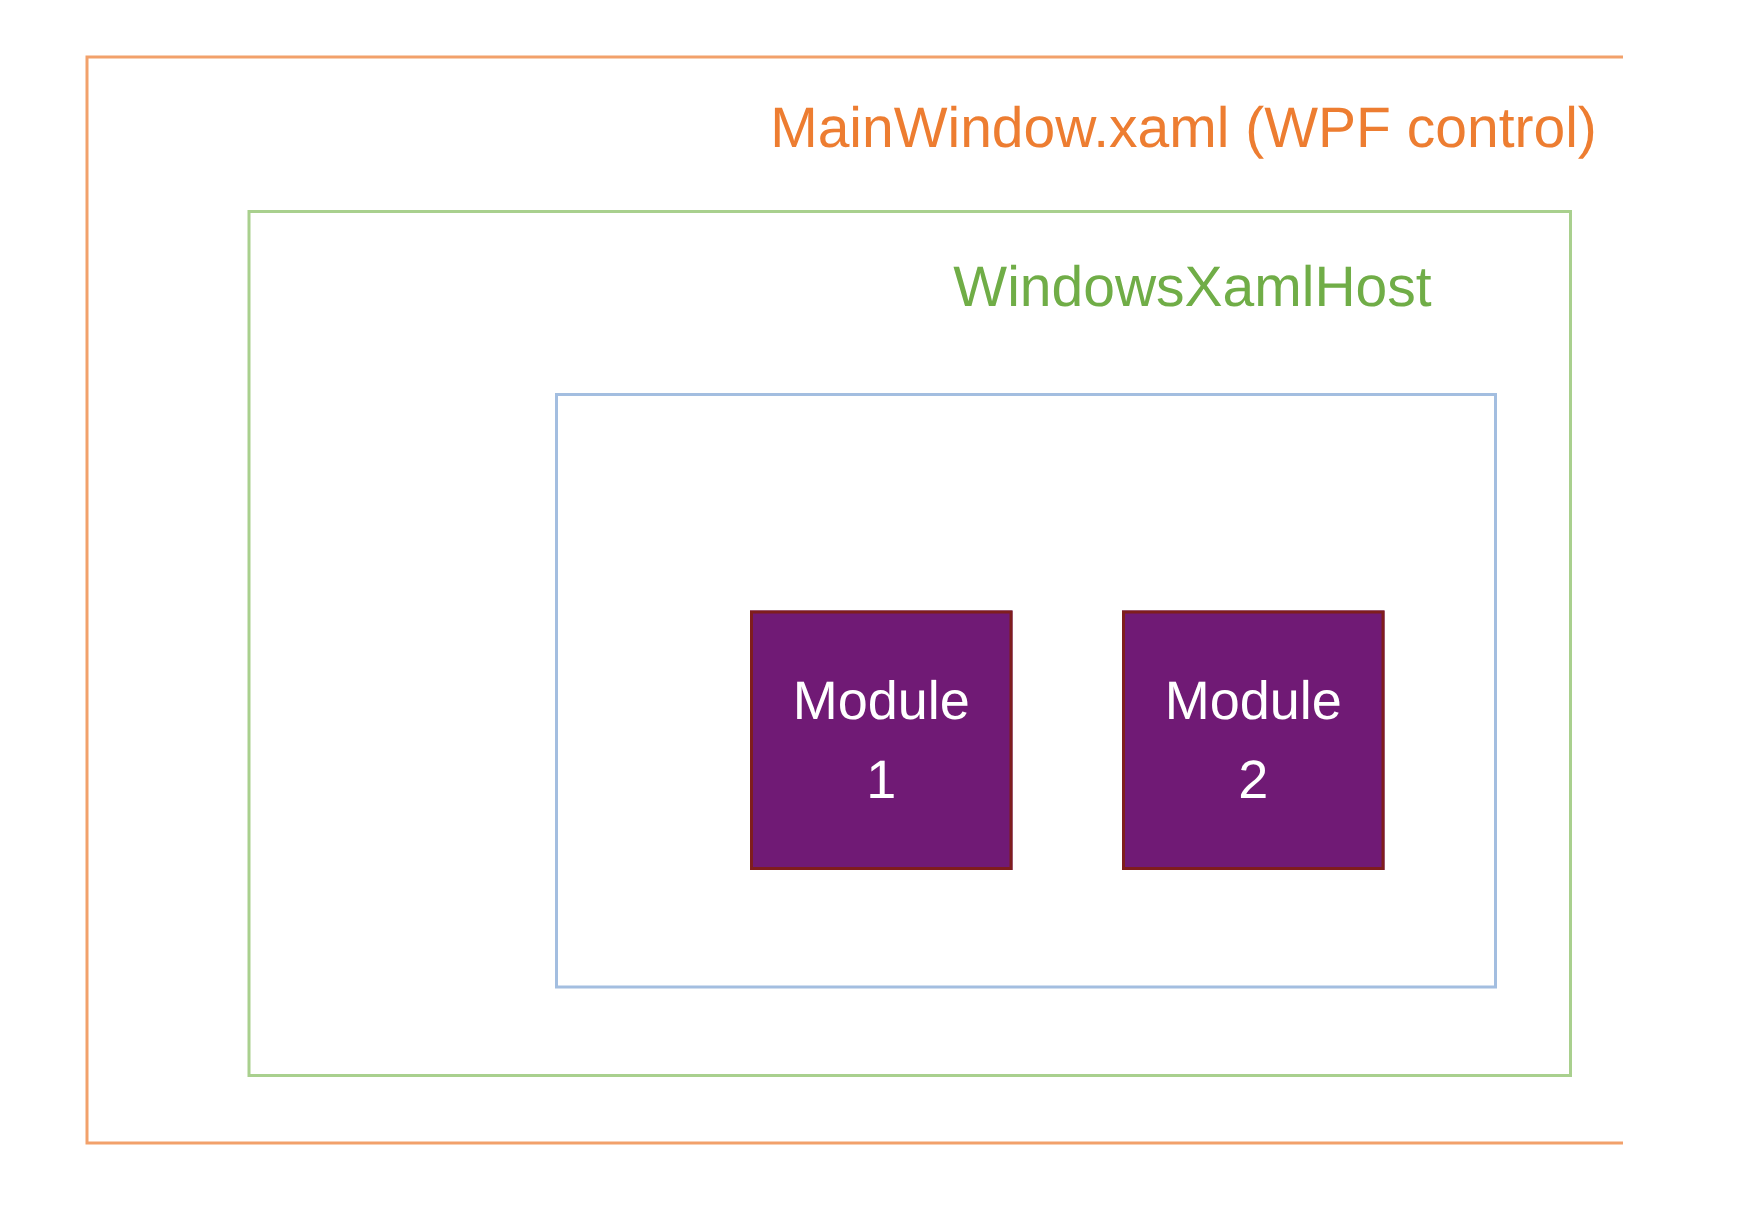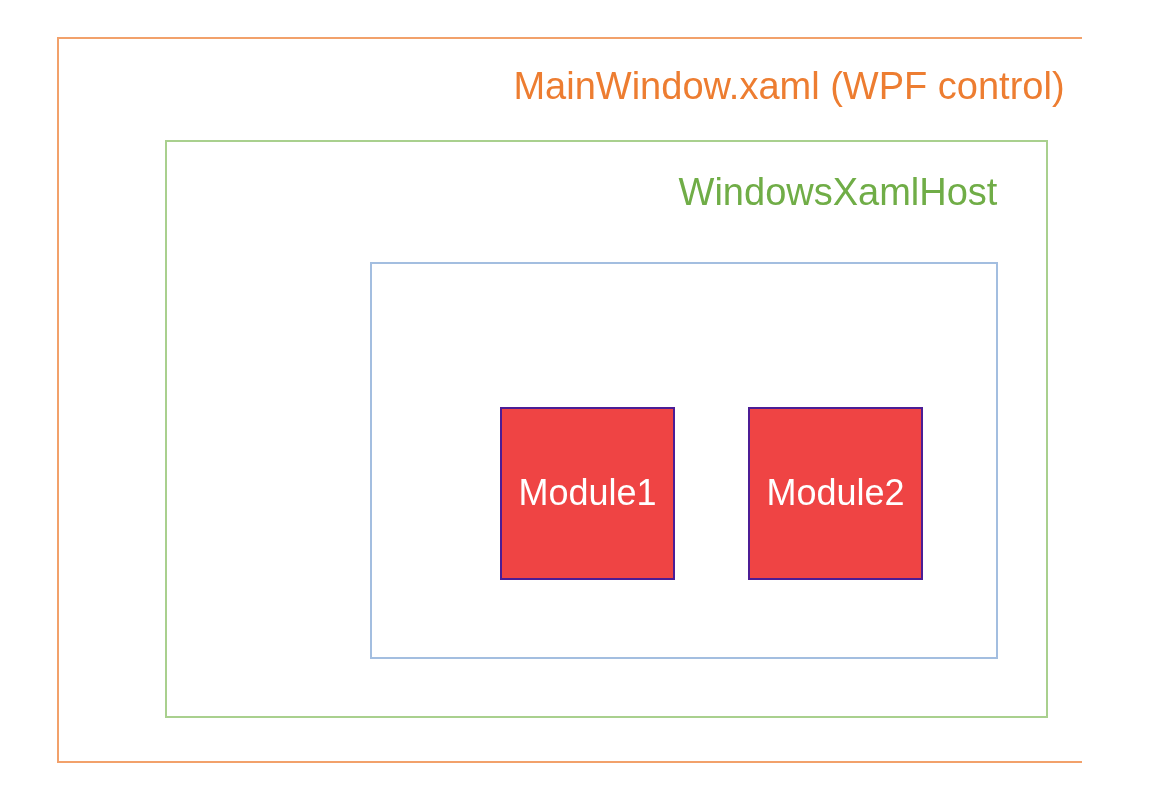--- a/index.html
+++ b/index.html
@@ -48,38 +48,39 @@
     font-size: 38px;
     line-height: 1.1;
     transform: translateX(-50%);
   }
   .title-outer {
     left: 789px;
     top: 66px;
     color: #ed7d31;
   }
   .title-host {
-    left: 838px;
+    left: 795px;
     top: 172px;
     color: #70ad47;
   }
   .title-shell {
     left: 645px;
     top: 303px;
     color: #4472c4;
   }
   .module {
     position: absolute;
     top: 407px;
     width: 175px;
     height: 173px;
-    background: #ef4444;
-    border: 2px solid #4c1d95;
+    background: #701a75;
+    border: 2px solid #7f1d1d;
     box-sizing: border-box;
     display: flex;
+    flex-direction: column;
     align-items: center;
     justify-content: center;
     color: #ffffff;
     font-size: 36px;
     line-height: 1.45;
     text-align: center;
   }
   .module-1 { left: 500px; }
   .module-2 { left: 748px; }
 </style>

